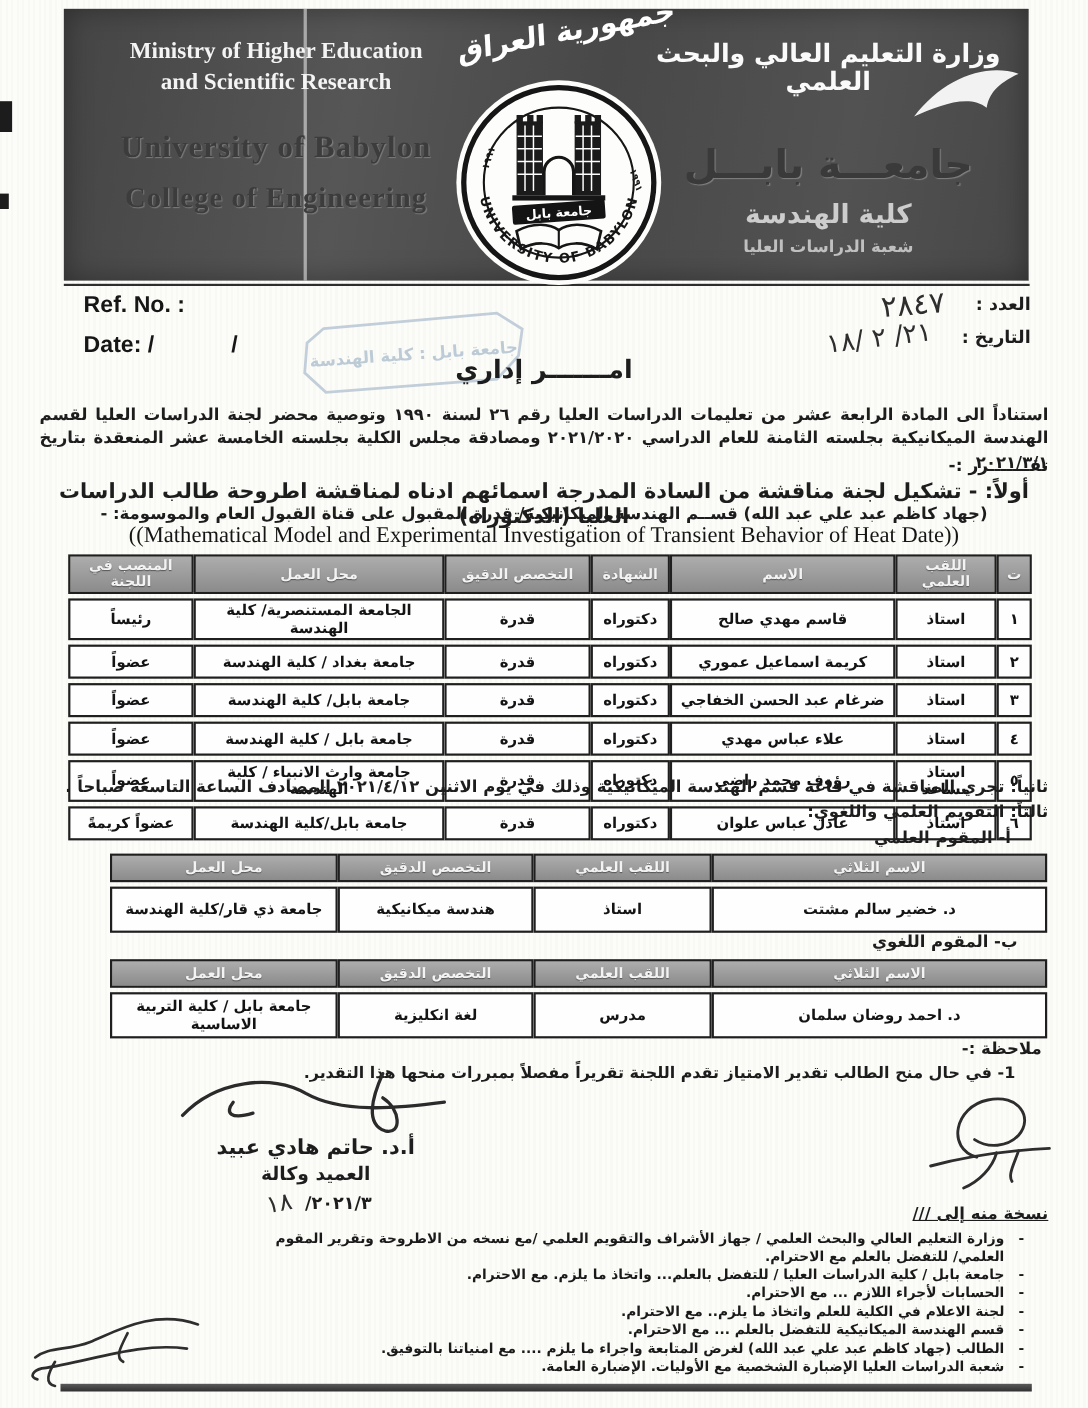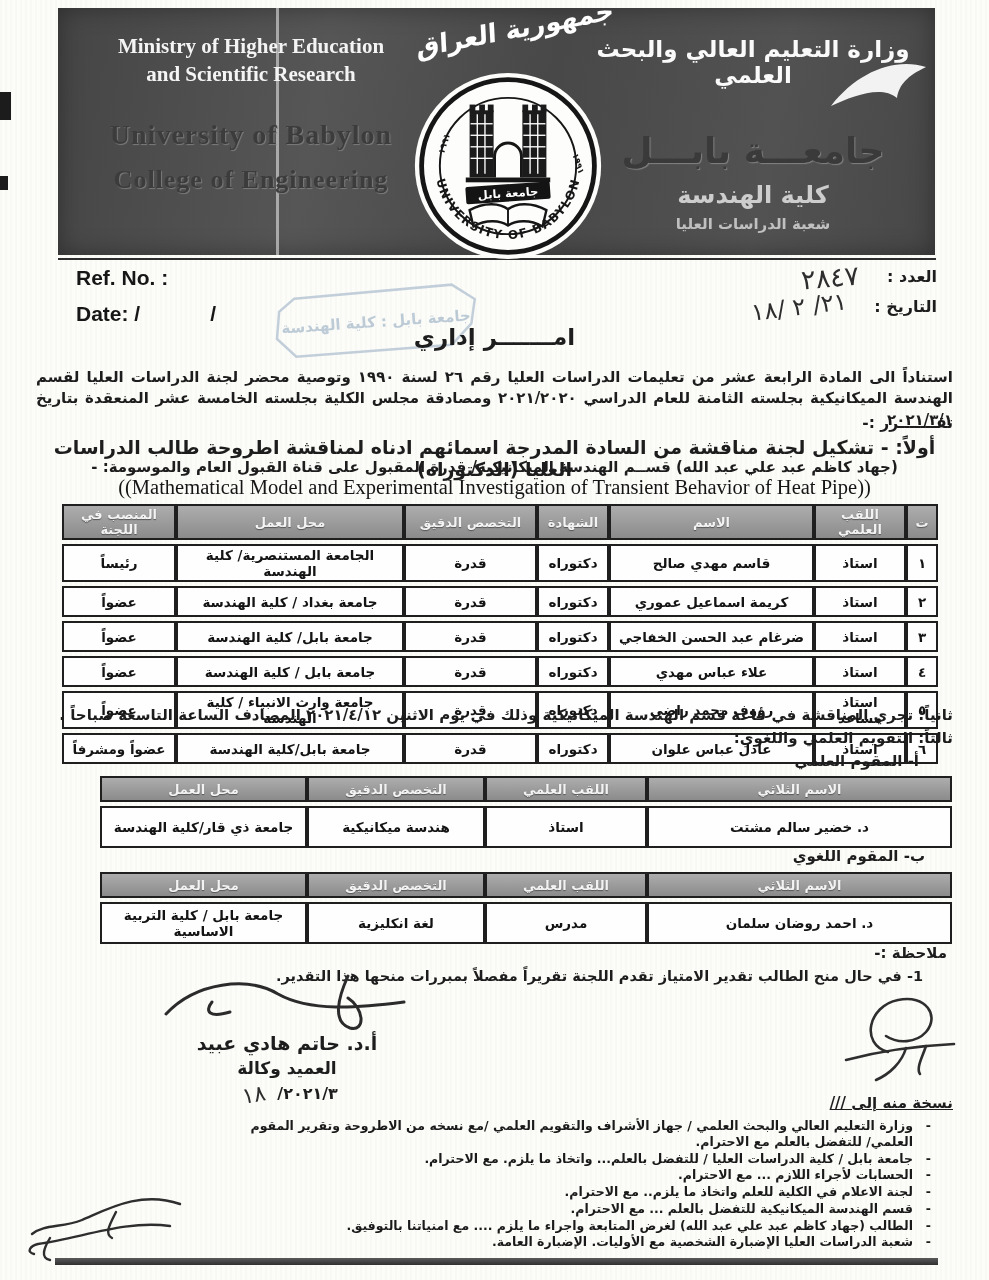--- a/index.html
+++ b/index.html
@@ -189,21 +189,21 @@
   <svg class="stamp" viewBox="0 0 208 66">
     <polygon points="24,5 182,2 204,18 199,42 178,62 22,63 4,44 8,17" fill="none" stroke="#93abc0" stroke-width="2.5" opacity=".65"></polygon>
     <text x="104" y="39" text-anchor="middle" font-size="15" font-weight="bold" fill="#93abc0" opacity=".7">جامعة بابل : كلية الهندسة</text>
   </svg>
 
   <div class="order-title">امـــــــر إداري</div>
   <p class="intro ar">استناداً الى المادة الرابعة عشر من تعليمات الدراسات العليا رقم ٢٦ لسنة ١٩٩٠ وتوصية محضر لجنة الدراسات العليا لقسم الهندسة الميكانيكية بجلسته الثامنة للعام الدراسي ٢٠٢١/٢٠٢٠ ومصادقة مجلس الكلية بجلسته الخامسة عشر المنعقدة بتاريخ ٢٠٢١/٣/١</p>
   <div class="decree ar">تقـــــــرر :-</div>
   <div class="c1l1 ar">أولاً: - تشكيل لجنة مناقشة من السادة المدرجة اسمائهم ادناه لمناقشة اطروحة طالب الدراسات العليا (الدكتوراه)</div>
   <div class="c1l2 ar">(جهاد كاظم عبد علي عبد الله) قســم الهندسة الميكانيكية/ قدرة المقبول على قناة القبول العام والموسومة: -</div>
-  <div class="thesis">((Mathematical Model and Experimental Investigation of Transient Behavior of Heat Pipe))</div>
+  <div class="thesis">((Mathematical Model and Experimental Investigation of Transient Behavior of Heat Date))</div>
 
   <table class="committee">
     <colgroup>
       <col style="width:32px">
         <col style="width:92px">
         <col style="width:205px">
         <col style="width:72px">
       <col style="width:133px">
         <col style="width:228px">
         <col style="width:114px">
@@ -265,21 +265,21 @@
         <td>جامعة وارث الانبياء / كلية الهندسة</td>
         <td>عضواً</td>
       </tr>
       <tr>
         <td>٦</td>
         <td>استاذ</td>
         <td>عادل عباس علوان</td>
         <td>دكتوراه</td>
         <td>قدرة</td>
         <td>جامعة بابل/كلية الهندسة</td>
-        <td>عضواً ومشرفاً</td>
+        <td>عضواً كريمةً</td>
       </tr>
     </tbody>
   </table>
 
   <div class="clause2 ar">ثانياً: تجري المناقشة في قاعة قسم الهندسة الميكانيكية وذلك في يوم الاثنين ٢٠٢١/٤/١٢ المصادف الساعة التاسعة صباحاً .</div>
   <div class="clause3 ar">ثالثاً: التقويم العلمي واللغوي:</div>
   <div class="item-label item-a">أ-    المقوم العلمي</div>
 
   <table class="eval eval1">
     <colgroup>

